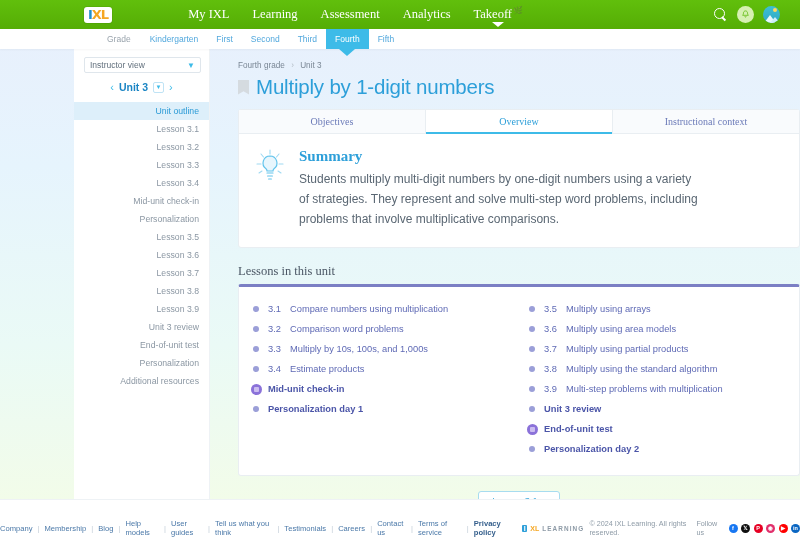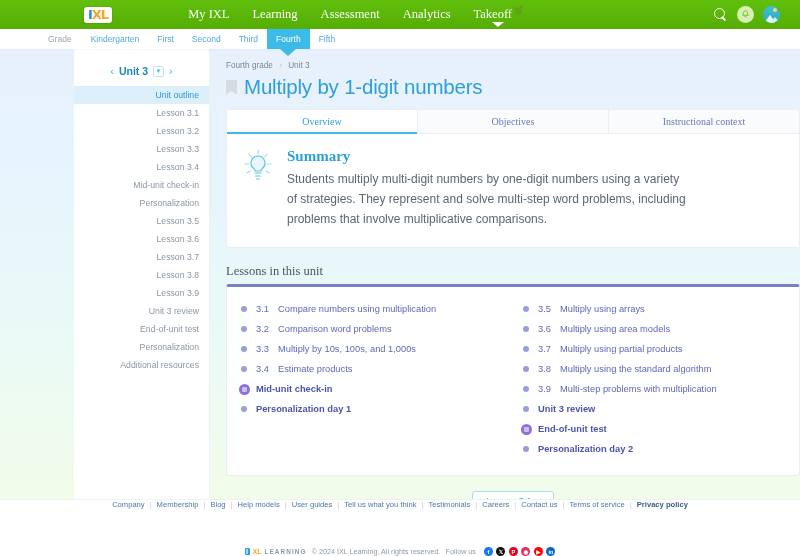--- a/index.html
+++ b/index.html
@@ -73,21 +73,21 @@
   .avatar .mtn { position:absolute; bottom:0; left:1px; width:0;height:0;
      border-left:6px solid transparent;border-right:6px solid transparent;border-bottom:8px solid #e8f7fb;}
   .avatar .mtn2 { position:absolute; bottom:0; right:0px; width:0;height:0;
      border-left:5px solid transparent;border-right:5px solid transparent;border-bottom:6px solid #cfeef7;}
 
   
   .gradebar {
     height: 20px; background: #ffffff; display: flex; align-items: stretch;
     position: relative; z-index: 15; box-shadow: 0 1px 2px rgba(0,0,0,.04);
   }
-  .gradebar-inner { display:flex; align-items:stretch; margin-left: 48px; }
+  .gradebar-inner { display:flex; align-items:stretch; margin-left: 107px; }
   .grade-label {
     font-size: 8.5px; color: #9aa4ad; display:flex; align-items:center; padding: 0 10px 0 0;
     font-family:"Liberation Sans", sans-serif;
   }
   .grade-tab {
     font-size: 8.5px; color: #52a8dd; display:flex; align-items:center; justify-content:center;
     padding: 0 9px; cursor: pointer; position: relative; white-space:nowrap;
   }
   .grade-tab.active { background: #3dbbe8; color: #fff; }
   .grade-tab.active::after {
@@ -121,21 +121,21 @@
   }
   .sb-list { margin-top: 9px; }
   .sb-item {
     height: 18px; display:flex; align-items:center; justify-content:flex-end;
     padding-right: 10px; font-size: 8.7px; color:#8b97a3; cursor:pointer;
     text-align:right;
   }
   .sb-item.active { background:#ddeffa; color:#2a9ad6; }
 
   .main {
-    flex: 1; padding: 12px 0 0 16px; position: relative; overflow: hidden;
+    flex: 1; padding: 12px 0 0 28px; position: relative; overflow: hidden;
   }
   .breadcrumb { font-size: 8.2px; color:#7a8795; margin-bottom: 5px; }
   .breadcrumb .sep { margin: 0 4px; color:#b4bdc6; }
   .breadcrumb a { color:#7a8795; text-decoration:none; cursor:pointer; }
 
   .title-row { display:flex; align-items:center; gap:7px; margin-bottom: 10px;}
   .bookmark {
     width:11px;height:15px;background:#d5dbe0;cursor:pointer;
     clip-path: polygon(0 0, 100% 0, 100% 100%, 50% 78%, 0 100%);
   }
@@ -185,22 +185,22 @@
 
   .next-wrap { display:flex;justify-content:center;margin-top:15px; }
   .next-btn {
     border:1px solid #a7dcef; border-radius:3px; background:#fff;
     padding: 4px 13px; font-size:9.3px; color:#3aa8dd; cursor:pointer;
     display:flex;align-items:center;gap:5px;
   }
 
   
   .footer { position:absolute; left:0; right:0; bottom:0; height: 57px; background:#ffffff;
-    border-top:1px solid #eef2f5; display:flex;flex-direction:column;align-items:center;
-    justify-content:space-between; gap:8px; }
+    border-top:1px solid #eef2f5; display:flex;flex-direction:row;align-items:center;
+    justify-content:flex-end; gap:8px; }
   .footer-links { display:flex;align-items:center;font-size:7.6px;color:#5b7fa8;flex-wrap:nowrap;}
   .footer-links a { color:#4a78a8; text-decoration:none; cursor:pointer; }
   .footer-links a.bold { font-weight:bold; color:#355f8c; }
   .fl-sep { margin:0 5px; color:#c3ced8; }
   .footer-bottom { display:flex;align-items:center;gap:5px;font-size:7.2px;color:#8d9aa6;}
   .flogo { display:flex;align-items:center;gap:3px;}
   .flogo .fi { background:#2d9fd9;color:#fff;font-weight:bold;font-size:7px;padding:0 1.5px;border-radius:1px;}
   .flogo .fxl { color:#f5a623;font-weight:bold;font-size:7px;}
   .flogo .flearn { color:#8d9aa6;font-size:6.4px;letter-spacing:1.1px;font-weight:bold;}
   .socials { display:flex;gap:3.5px;margin-left:3px; }
@@ -250,20 +250,24 @@
     <div class="grade-tab">Second</div>
     <div class="grade-tab">Third</div>
     <div class="grade-tab active">Fourth</div>
     <div class="grade-tab">Fifth</div>
   </div>
 </div>
 
 <div class="shell">
 
   <div class="sidebar">
+    <div class="instructor-view">
+      <span>Instructor view</span>
+      <span class="chev-d">▼</span>
+    </div>
     <div class="unit-nav">
       <span class="arrow">‹</span>
       <span class="unit-title">Unit 3</span>
       <span class="unit-caret">▼</span>
       <span class="arrow">›</span>
     </div>
     <div class="sb-list">
       <div class="sb-item active">Unit outline</div>
       <div class="sb-item">Lesson 3.1</div>
       <div class="sb-item">Lesson 3.2</div>
@@ -291,22 +295,22 @@
       <a>Unit 3</a>
     </div>
 
     <div class="title-row">
       <span class="bookmark"></span>
       <h1 class="page-title">Multiply by 1-digit numbers</h1>
     </div>
 
     <div class="card">
       <div class="tabs">
+        <div class="tab">Objectives</div>
         <div class="tab active">Overview</div>
-        <div class="tab">Objectives</div>
         <div class="tab">Instructional context</div>
       </div>
       <div class="summary-wrap">
         <svg class="bulb" viewBox="0 0 34 36">
           <g stroke="#9fd9f2" stroke-width="1.1" fill="none" stroke-linecap="round">
             <line x1="17" y1="2" x2="17" y2="6"></line>
             <line x1="8" y1="6" x2="10.5" y2="9"></line>
             <line x1="26" y1="6" x2="23.5" y2="9"></line>
             <line x1="4" y1="16" x2="8" y2="16"></line>
             <line x1="30" y1="16" x2="26" y2="16"></line>

